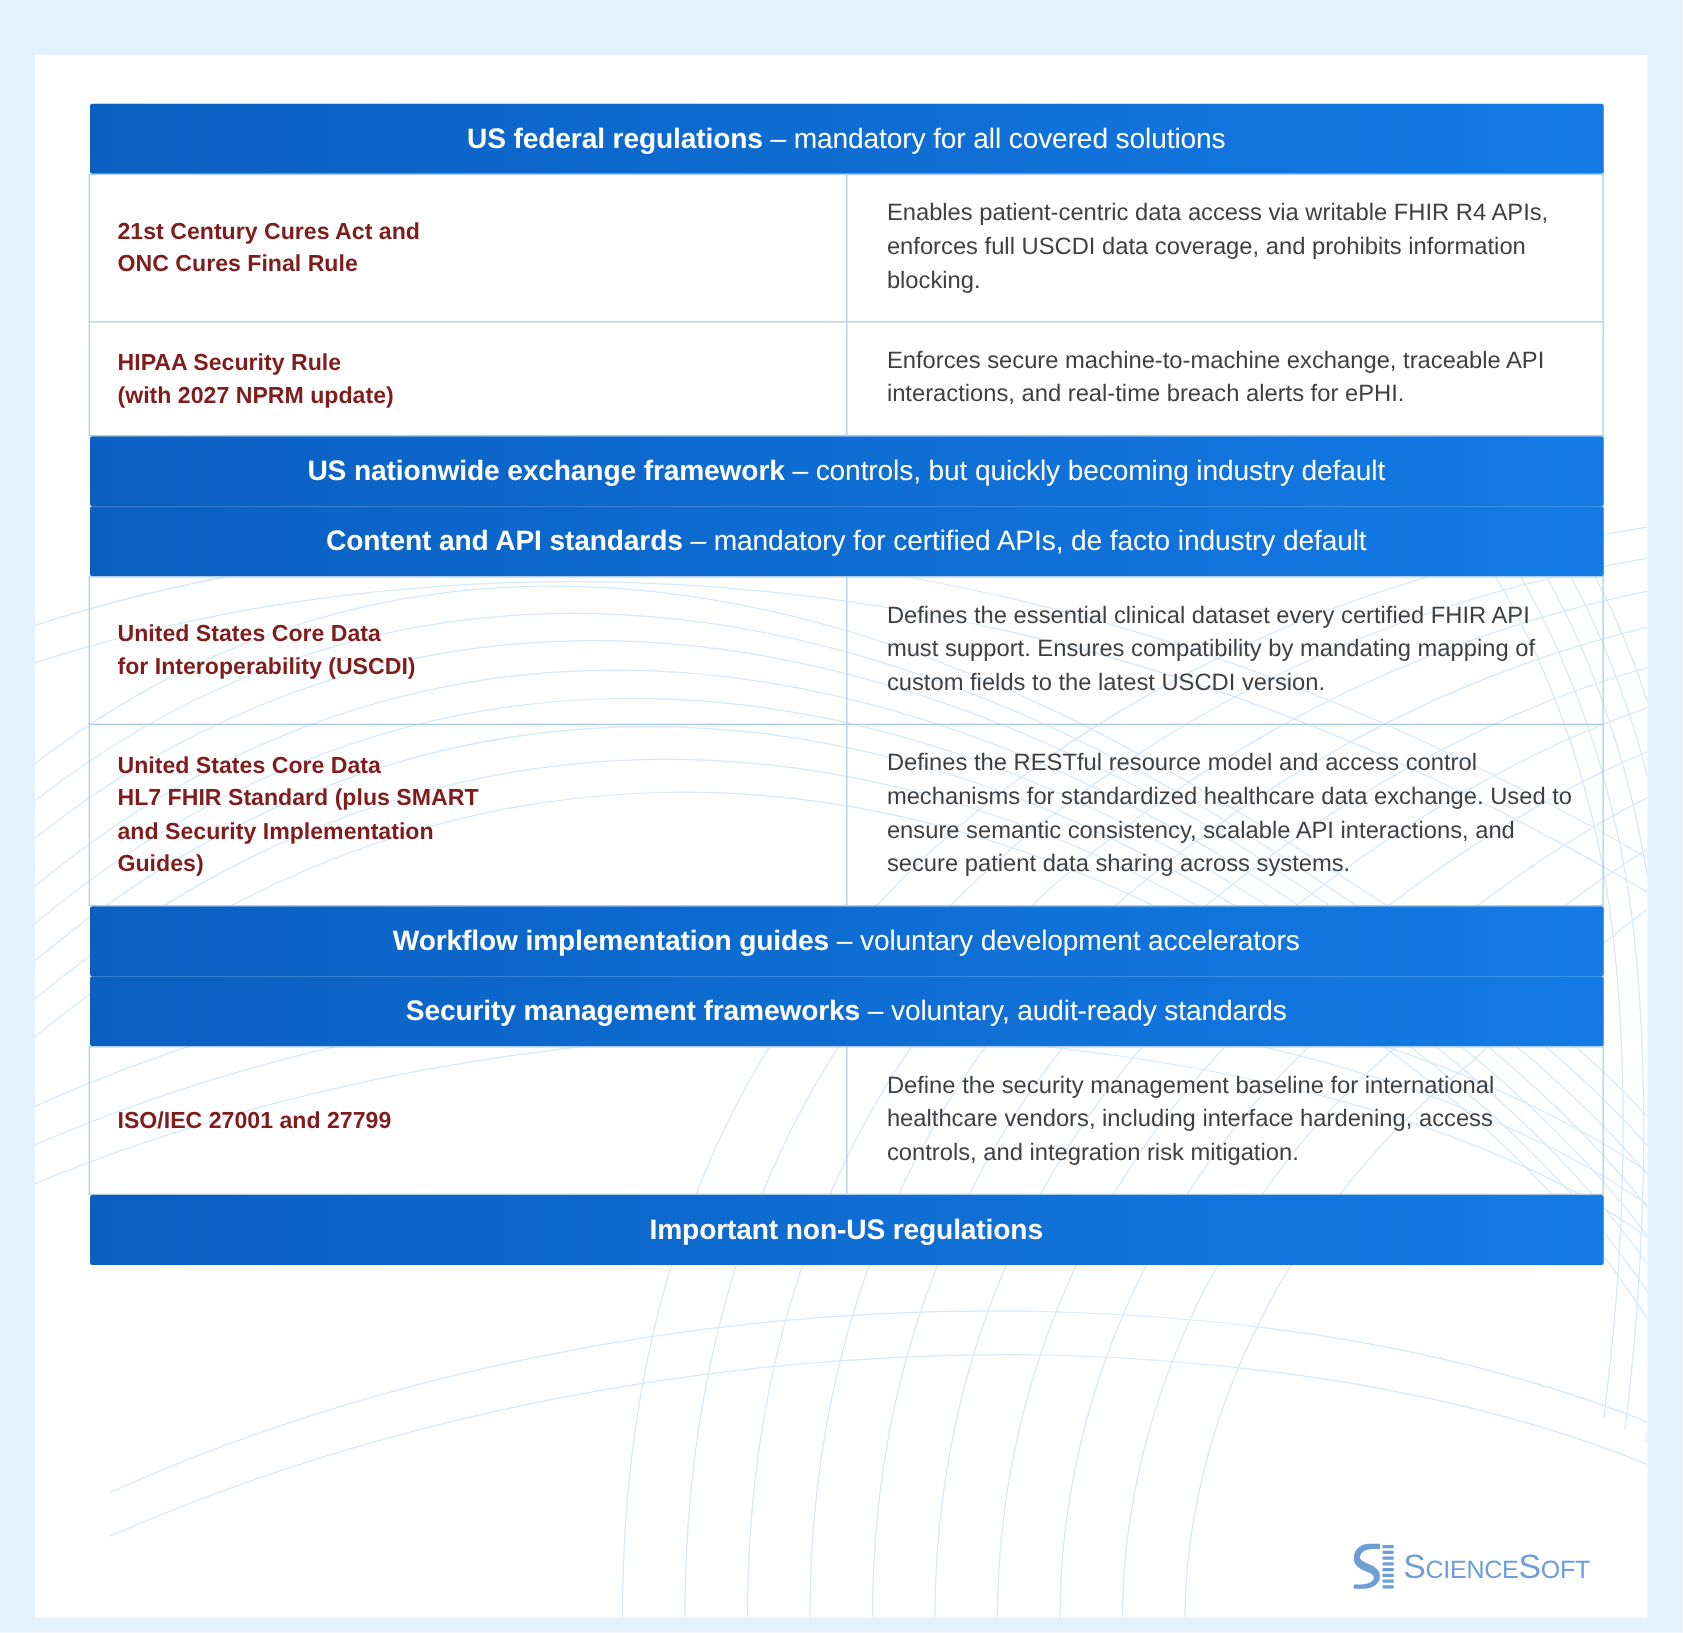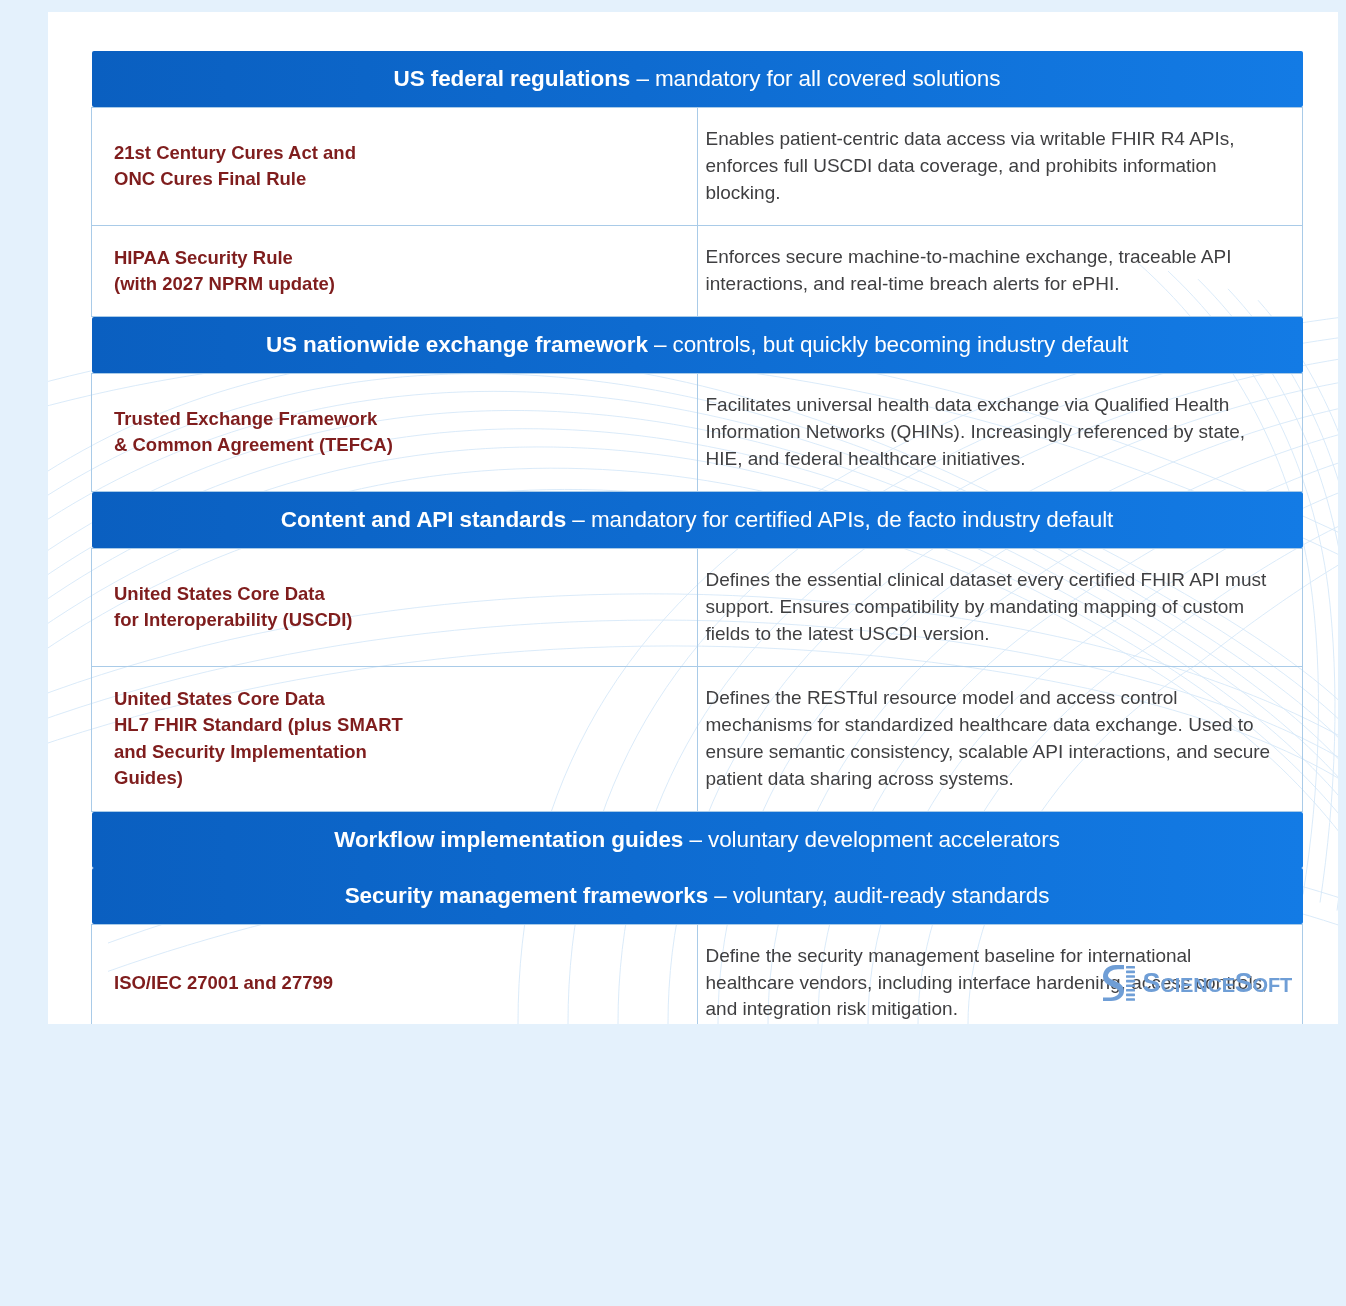--- a/index.html
+++ b/index.html
@@ -11,26 +11,25 @@
 
   body {
     background: #e4f1fc;
     font-family: "Liberation Sans", sans-serif;
     -webkit-font-smoothing: antialiased;
   }
 
   #page {
     position: absolute;
     left: 28px;
-    top: 12px;
+    top: 44px;
     width: 1290px;
-    height: 1012px;
+    height: 1250px;
     background: #ffffff;
     overflow: hidden;
-    margin-left: 20px;
   }
 
   
   #bg-decor {
     position: absolute;
     inset: 0;
     width: 100%;
     height: 100%;
     pointer-events: none;
     z-index: 0;
@@ -83,21 +82,21 @@
   td.col-name {
     width: 358px;
     padding: 18px 26px 18px 22px;
     font-size: 18.5px;
     font-weight: bold;
     color: #7f1d1d;
     line-height: 1.42;
   }
 
   td.col-desc {
-    padding: 18px 22px 18px 8px;
+    padding: 18px 22px 18px 32px;
     font-size: 19px;
     font-weight: normal;
     color: #3f3f41;
     line-height: 1.42;
   }
 
   tr.data-row { height: 86px; }
 
   
   #footer {
@@ -108,21 +107,21 @@
     align-items: center;
     gap: 7px;
     z-index: 1;
   }
   #logo-mark { display: block; }
   #logo-text {
     font-family: "Liberation Sans", sans-serif;
     font-size: 27px;
     letter-spacing: -0.2px;
     color: #6f9ed6;
-    font-weight: bold;
+    font-weight: normal;
     white-space: nowrap;
   }
   #logo-text .cap { font-size: 27px; }
   #logo-text .sm  { font-size: 20px; }
 </style>
 </head>
 <body>
 
 <div id="page">
 
@@ -187,25 +186,20 @@
 (with 2027 NPRM update)</td>
           <td class="col-desc">Enforces secure machine-to-machine exchange, traceable API interactions, and real-time breach alerts for ePHI.</td>
         </tr>
 
         <tr class="section-row">
           <td colspan="2">
             <div class="section-bar">
               <span class="sec-title">US nationwide exchange framework</span><span class="sec-sub"> – controls, but quickly becoming industry default</span>
             </div>
           </td>
-        </tr>
-        <tr class="data-row">
-          <td class="col-name" style="white-space:pre-line">Trusted Exchange Framework
-&amp; Common Agreement (TEFCA)</td>
-          <td class="col-desc">Facilitates universal health data exchange via Qualified Health Information Networks (QHINs). Increasingly referenced by state, HIE, and federal healthcare initiatives.</td>
         </tr>
 
         <tr class="section-row">
           <td colspan="2">
             <div class="section-bar">
               <span class="sec-title">Content and API standards</span><span class="sec-sub"> – mandatory for certified APIs, de facto industry default</span>
             </div>
           </td>
         </tr>
         <tr class="data-row">

